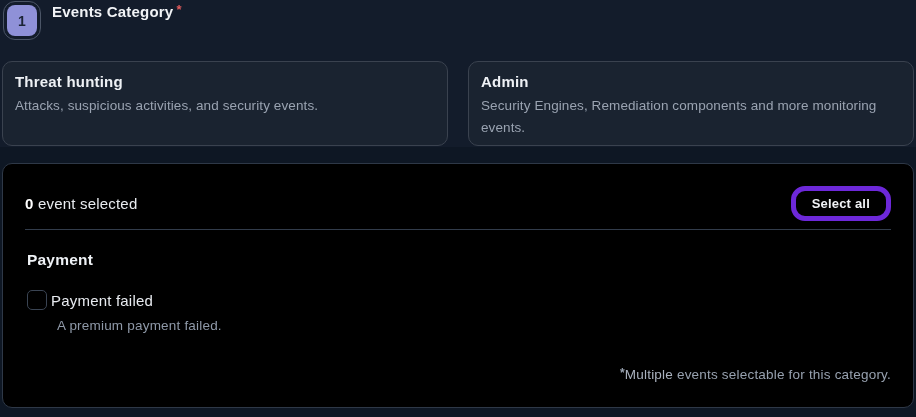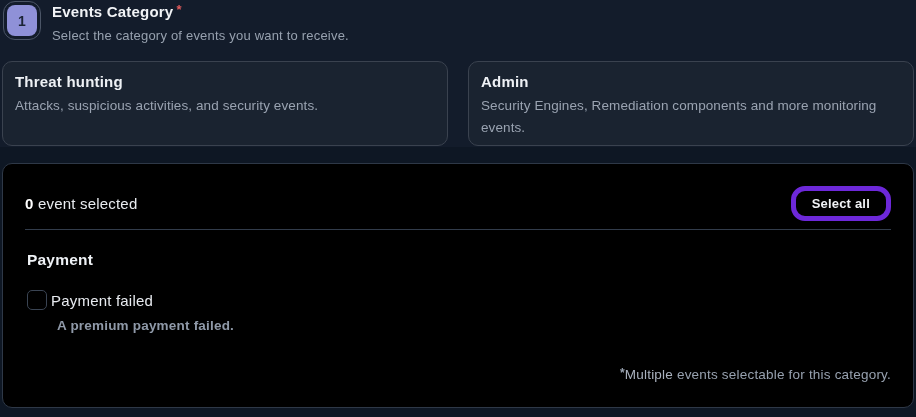--- a/index.html
+++ b/index.html
@@ -84,21 +84,21 @@
   }
   .event-row { margin:21px 22px 0 24px; display:flex; align-items:center; gap:4px; }
   .checkbox {
     width:20px; height:20px; flex:0 0 auto;
     border:1px solid #3a4453; border-radius:5px;
     background:transparent; cursor:pointer;
   }
   .event-label { font-size:15px; color:#e8ebf0; letter-spacing:.2px; cursor:pointer; }
   .event-desc {
     margin:8px 22px 12px 54px;
-    font-size:13.5px; color:#8f99a8; letter-spacing:.2px;font-weight:bold;
+    font-size:13.5px; color:#8f99a8; letter-spacing:.2px;
   }
   .footnote {
     position:absolute; right:22px; bottom:25px;
     font-size:13.5px; color:#97a1af; letter-spacing:.2px;
   }
   .footnote .fn-marker { font-weight:700; vertical-align:2px; font-size:12px; }
   .footnote .fn-bold { font-weight:400; color:#aab2bf; }
 </style>
 </head>
 <body>
@@ -106,21 +106,20 @@
 <div id="root">
 
   <div class="top-section">
     <div class="step-badge-outer">
       <div class="step-badge-inner">1</div>
     </div>
     <div class="header-text">
       <div>
         <span class="header-title">Events Category</span><span class="required-marker">*</span>
       </div>
-      <div class="header-subtitle">Select the category of events you want to receive.</div>
     </div>
 
     <div class="cards-row">
       <div class="category-card">
         <div class="card-title">Threat hunting</div>
         <div class="card-desc">Attacks, suspicious activities, and security events.</div>
       </div>
       <div class="category-card">
         <div class="card-title">Admin</div>
         <div class="card-desc">Security Engines, Remediation components and more monitoring events.</div>

